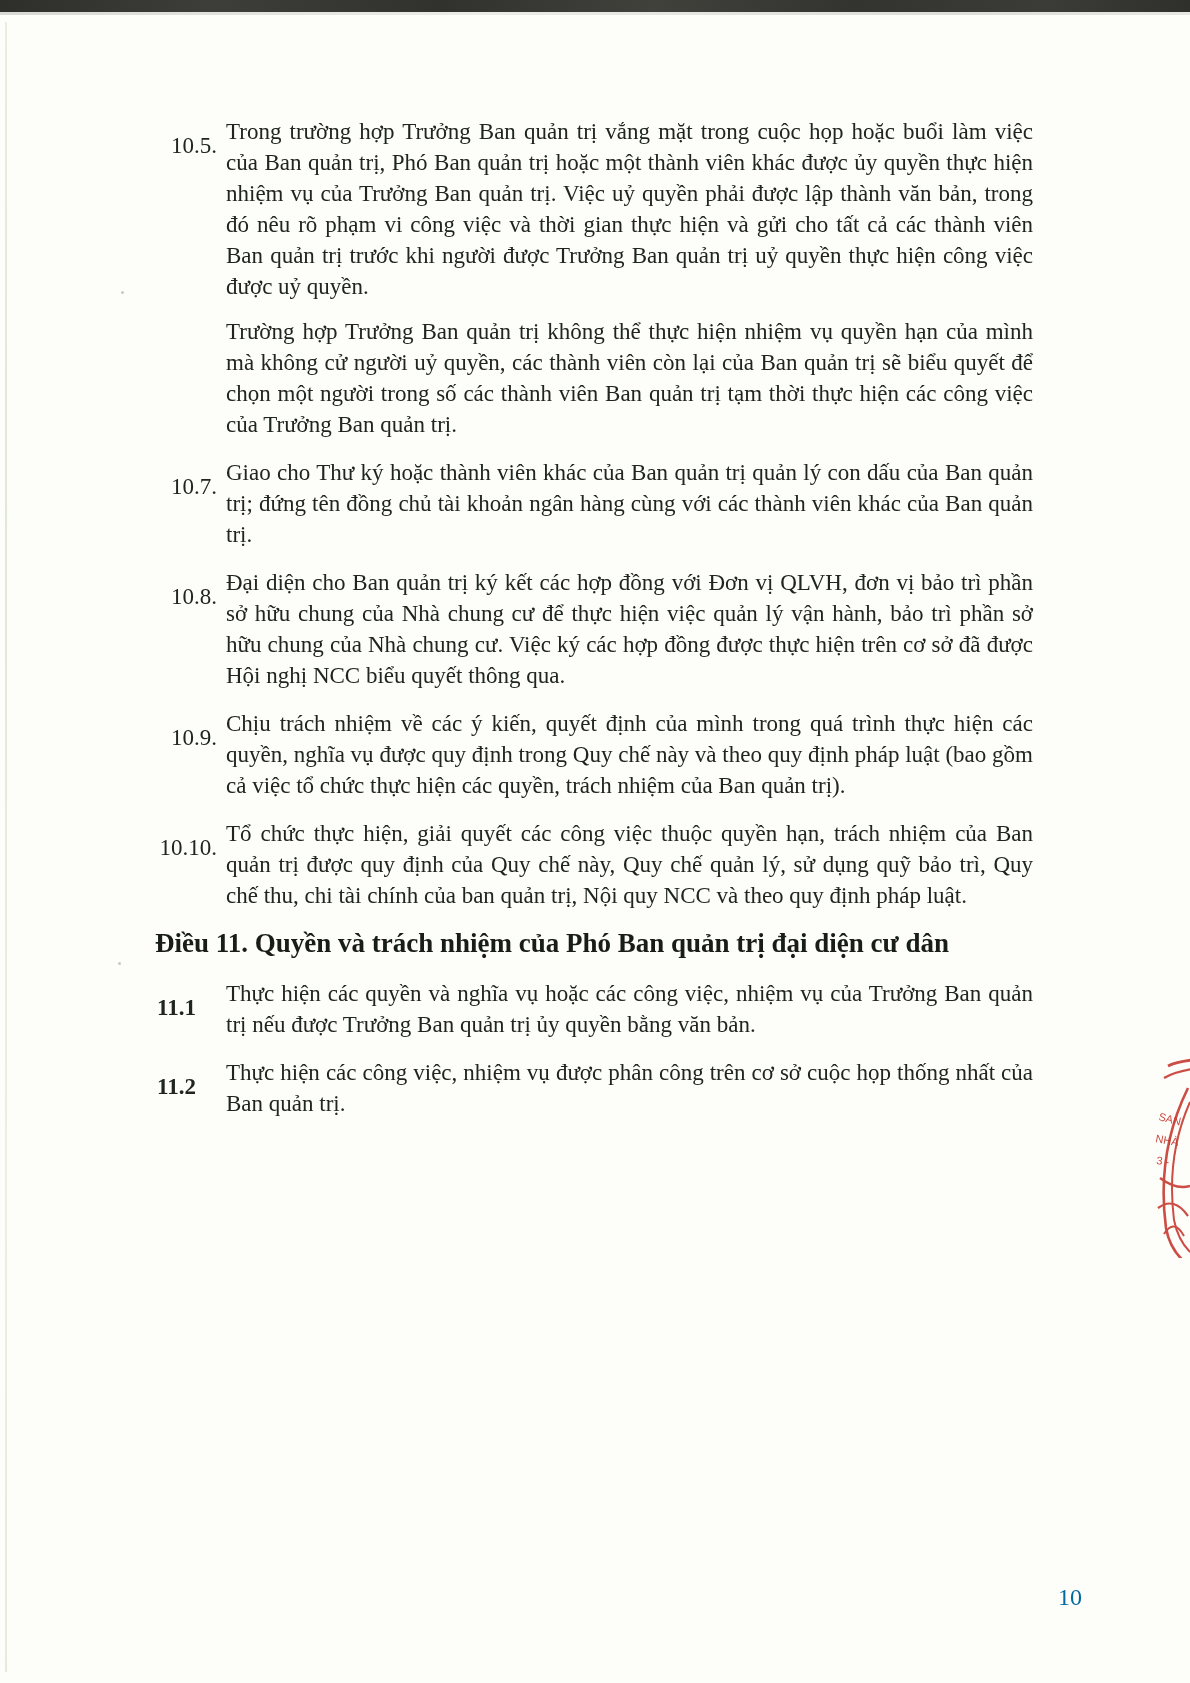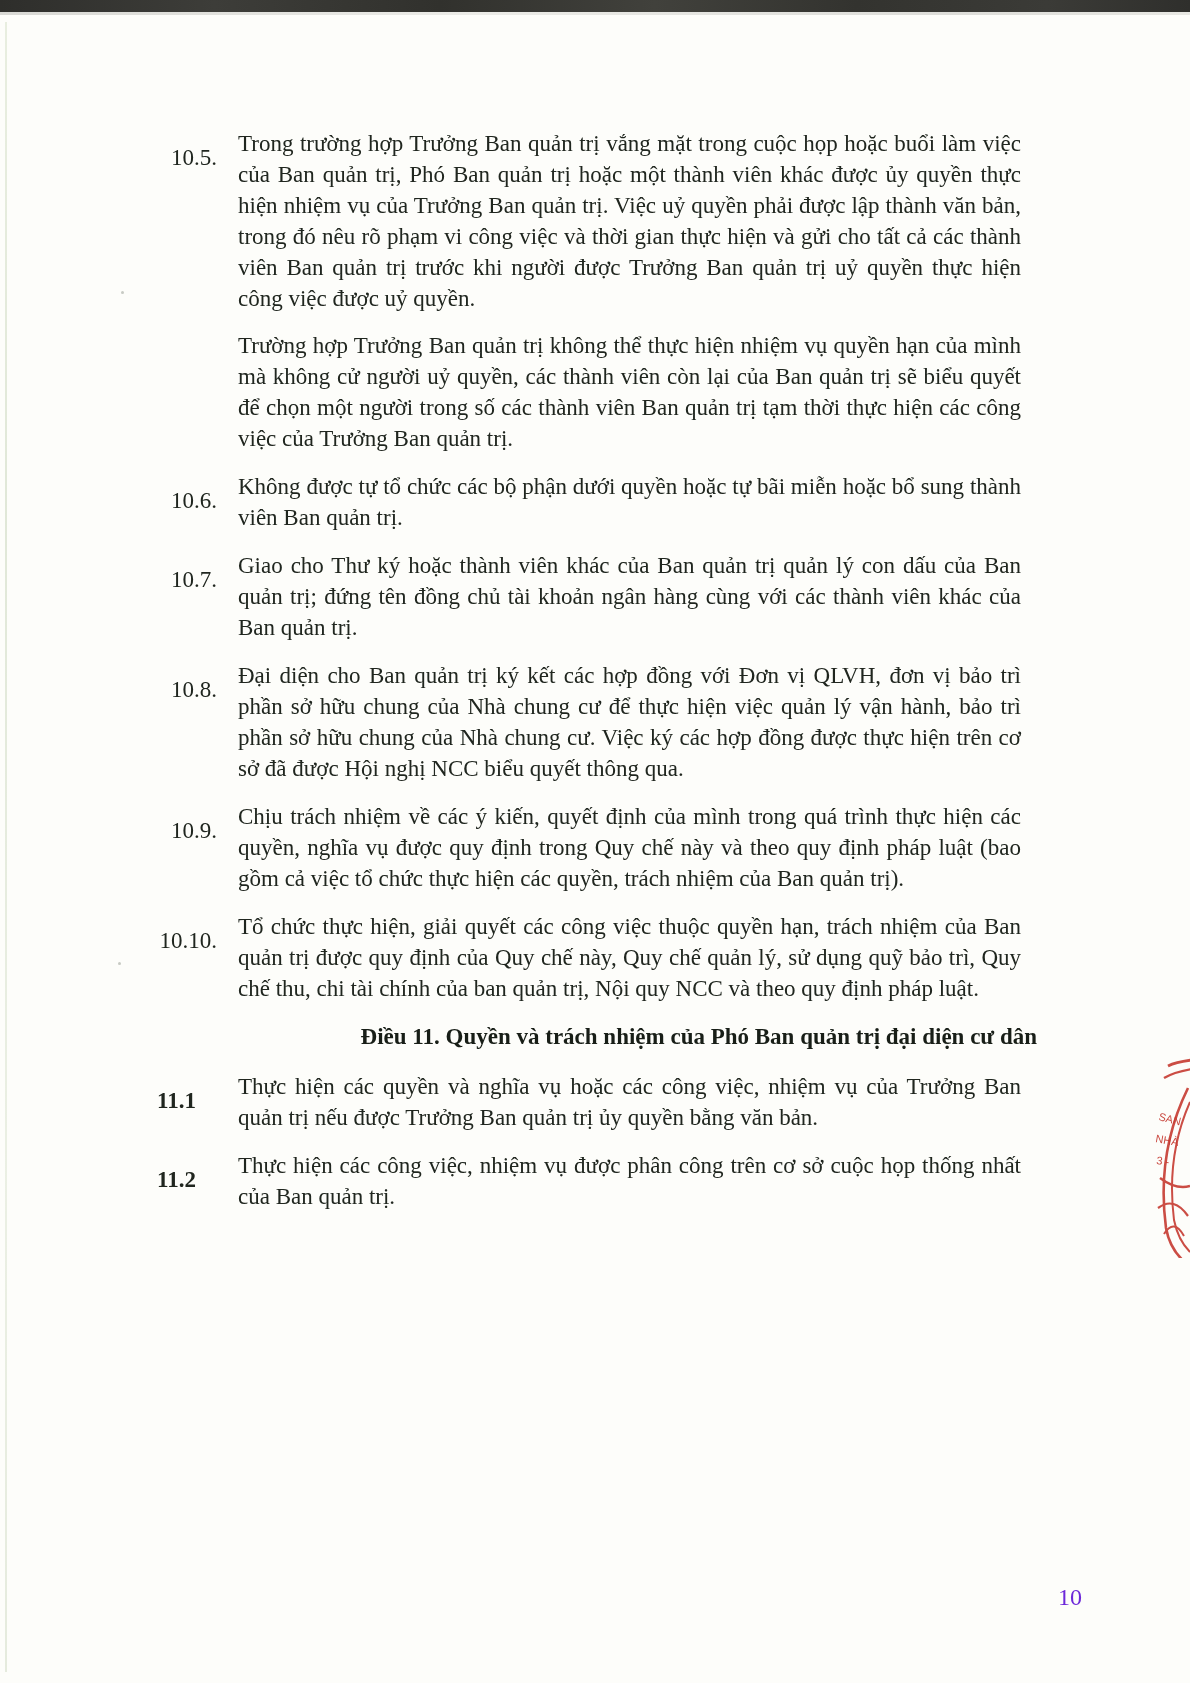--- a/index.html
+++ b/index.html
@@ -27,32 +27,32 @@
   .speck{position:absolute;background:#9aa098;border-radius:50%;opacity:.55;}
   .speck.s1{left:121px;top:291px;width:3px;height:3px;}
   .speck.s2{left:118px;top:962px;width:3px;height:3px;}
 
   .content{
     position:absolute;left:155px;top:112px;width:882px;
     font-size:23px;line-height:31px;color:#20261f;
     text-align:justify;
   }
   .clause{position:relative;padding-left:67px;margin:0 0 17px 0;}
-  .clause p{margin:16px;}
+  .clause p{margin:4px;}
   .clause p.cont{margin-top:14px;}
   .num{position:absolute;top:14px;white-space:nowrap;}
   .num-right{left:62px;transform:translateX(-100%);}   
   .num-left{left:2px;font-weight:bold;}
   .heading{
     margin:4px 0 19px 0;font-weight:bold;color:#181e17;
     text-align:left;
   }
   .page-number{
     position:absolute;left:1050px;top:1584px;width:40px;
-    font-size:24px;color:#6d28d9;text-align:center;
+    font-size:24px;color:#0369a1;text-align:center;
   }
   
   .stamp{
     position:absolute;right:0;top:1058px;width:40px;height:200px;
     overflow:hidden;pointer-events:none;
   }
 </style>
 </head>
 <body>
 
@@ -63,24 +63,20 @@
 <div class="speck s2"></div>
 
 <main class="content">
 
   <section class="clause">
     <span class="num num-right">10.5.</span>
     <p>Trong trường hợp Trưởng Ban quản trị vắng mặt trong cuộc họp hoặc buổi làm việc của Ban quản trị, Phó Ban quản trị hoặc một thành viên khác được ủy quyền thực hiện nhiệm vụ của Trưởng Ban quản trị. Việc uỷ quyền phải được lập thành văn bản, trong đó nêu rõ phạm vi công việc và thời gian thực hiện và gửi cho tất cả các thành viên Ban quản trị trước khi người được Trưởng Ban quản trị uỷ quyền thực hiện công việc được uỷ quyền.</p>
     <p class="cont">Trường hợp Trưởng Ban quản trị không thể thực hiện nhiệm vụ quyền hạn của mình mà không cử người uỷ quyền, các thành viên còn lại của Ban quản trị sẽ biểu quyết để chọn một người trong số các thành viên Ban quản trị tạm thời thực hiện các công việc của Trưởng Ban quản trị.</p>
   </section>
 
-  <section class="clause">
-    <span class="num num-right">10.6.</span>
-    <p>Không được tự tổ chức các bộ phận dưới quyền hoặc tự bãi miễn hoặc bổ sung thành viên Ban quản trị.</p>
-  </section>
 
   <section class="clause">
     <span class="num num-right">10.7.</span>
     <p>Giao cho Thư ký hoặc thành viên khác của Ban quản trị quản lý con dấu của Ban quản trị; đứng tên đồng chủ tài khoản ngân hàng cùng với các thành viên khác của Ban quản trị.</p>
   </section>
 
   <section class="clause">
     <span class="num num-right">10.8.</span>
     <p>Đại diện cho Ban quản trị ký kết các hợp đồng với Đơn vị QLVH, đơn vị bảo trì phần sở hữu chung của Nhà chung cư để thực hiện việc quản lý vận hành, bảo trì phần sở hữu chung của Nhà chung cư. Việc ký các hợp đồng được thực hiện trên cơ sở đã được Hội nghị NCC biểu quyết thông qua.</p>
   </section>
@@ -90,21 +86,21 @@
     <p>Chịu trách nhiệm về các ý kiến, quyết định của mình trong quá trình thực hiện các quyền, nghĩa vụ được quy định trong Quy chế này và theo quy định pháp luật (bao gồm cả việc tổ chức thực hiện các quyền, trách nhiệm của Ban quản trị).</p>
   </section>
 
   <section class="clause">
     <span class="num num-right">10.10.</span>
     <p>Tổ chức thực hiện, giải quyết các công việc thuộc quyền hạn, trách nhiệm của Ban quản trị được quy định của Quy chế này, Quy chế quản lý, sử dụng quỹ bảo trì, Quy chế thu, chi tài chính của ban quản trị, Nội quy NCC và theo quy định pháp luật.</p>
   </section>
 
 
 
-  <h2 class="heading" style="font-size:23px;text-align:right;">Điều 11. Quyền và trách nhiệm của Phó Ban quản trị đại diện cư dân</h2>
+  <h2 class="heading" style="font-size:27px;">Điều 11. Quyền và trách nhiệm của Phó Ban quản trị đại diện cư dân</h2>
 
   <section class="clause">
     <span class="num num-left">11.1</span>
     <p>Thực hiện các quyền và nghĩa vụ hoặc các công việc, nhiệm vụ của Trưởng Ban quản trị nếu được Trưởng Ban quản trị ủy quyền bằng văn bản.</p>
   </section>
 
   <section class="clause">
     <span class="num num-left">11.2</span>
     <p>Thực hiện các công việc, nhiệm vụ được phân công trên cơ sở cuộc họp thống nhất của Ban quản trị.</p>
   </section>

